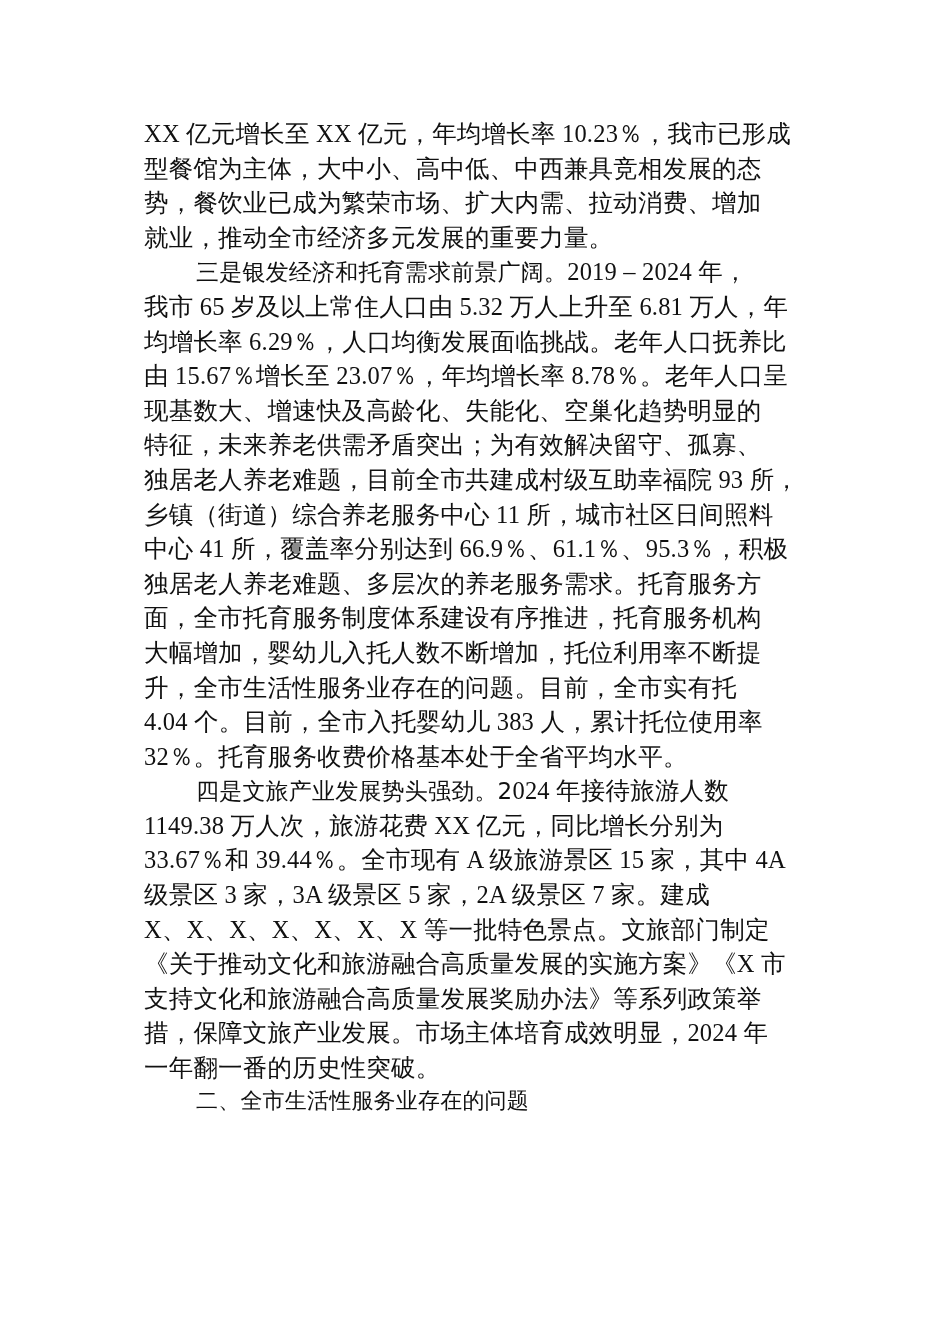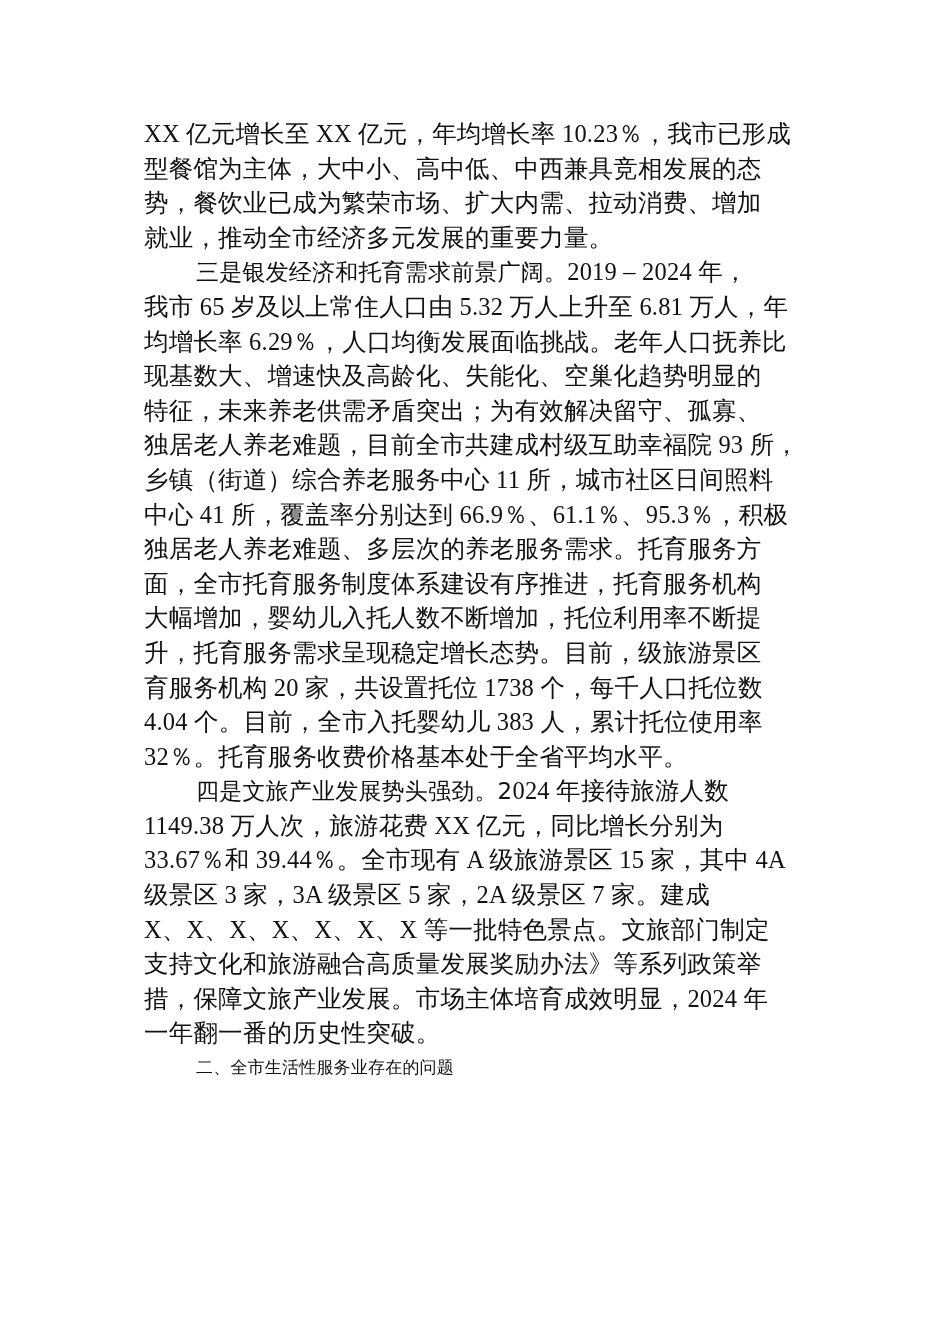--- a/index.html
+++ b/index.html
@@ -42,61 +42,62 @@
     }
     .indent {
       padding-left: 52px;
     }
     .bold {
       font-weight: normal;
       font-family: "DejaVu Sans", "Liberation Sans", sans-serif;
       font-size: 23px;
     }
     .heading2 {
-      font-family: Liberation Serif, serif;
-      font-size: 17px;
+      font-family: Liberation Mono, monospace;
+      font-size: 22px;
     }
   </style>
 </head>
 <body>
 
 <div class="page">
   <div class="content">
 
     <div class="para">
       <span class="line">XX 亿元增长至 XX 亿元，年均增长率 10.23％，我市已形成</span>
       <span class="line">型餐馆为主体，大中小、高中低、中西兼具竞相发展的态</span>
       <span class="line">势，餐饮业已成为繁荣市场、扩大内需、拉动消费、增加</span>
       <span class="line">就业，推动全市经济多元发展的重要力量。</span>
     </div>
 
     <div class="para">
       <span class="line indent"><span class="bold">三是银发经济和托育需求前景广阔。</span><span>2019 – 2024 年，</span></span>
       <span class="line">我市 65 岁及以上常住人口由 5.32 万人上升至 6.81 万人，年</span>
       <span class="line">均增长率 6.29％，人口均衡发展面临挑战。老年人口抚养比</span>
+      <span class="line">由 15.67％增长至 23.07％，年均增长率 8.78％。老年人口呈</span>
       <span class="line">现基数大、增速快及高龄化、失能化、空巢化趋势明显的</span>
       <span class="line">特征，未来养老供需矛盾突出；为有效解决留守、孤寡、</span>
       <span class="line">独居老人养老难题，目前全市共建成村级互助幸福院 93 所，</span>
       <span class="line">乡镇（街道）综合养老服务中心 11 所，城市社区日间照料</span>
       <span class="line">中心 41 所，覆盖率分别达到 66.9％、61.1％、95.3％，积极</span>
       <span class="line">独居老人养老难题、多层次的养老服务需求。托育服务方</span>
       <span class="line">面，全市托育服务制度体系建设有序推进，托育服务机构</span>
       <span class="line">大幅增加，婴幼儿入托人数不断增加，托位利用率不断提</span>
-      <span class="line">升，托育服务需求呈现稳定增长态势。目前，级旅游景区</span>
-      <span class="line">育服务机构 20 家，共设置托位 1738 个，每千人口托位数</span>
+      <span class="line">升，全市生活性服务业存在的问题。目前，全市实有托</span>
       <span class="line">4.04 个。目前，全市入托婴幼儿 383 人，累计托位使用率</span>
       <span class="line">32％。托育服务收费价格基本处于全省平均水平。</span>
     </div>
 
     <div class="para">
       <span class="line indent"><span class="bold">四是文旅产业发展势头强劲。2</span><span>024 年接待旅游人数</span></span>
       <span class="line">1149.38 万人次，旅游花费 XX 亿元，同比增长分别为</span>
       <span class="line">33.67％和 39.44％。全市现有 A 级旅游景区 15 家，其中 4A</span>
       <span class="line">级景区 3 家，3A 级景区 5 家，2A 级景区 7 家。建成</span>
       <span class="line">X、X、X、X、X、X、X 等一批特色景点。文旅部门制定</span>
+      <span class="line">《关于推动文化和旅游融合高质量发展的实施方案》《X 市</span>
       <span class="line">支持文化和旅游融合高质量发展奖励办法》等系列政策举</span>
       <span class="line">措，保障文旅产业发展。市场主体培育成效明显，2024 年</span>
       <span class="line">一年翻一番的历史性突破。</span>
     </div>
 
     <div class="para">
       <span class="line indent heading2">二、全市生活性服务业存在的问题</span>
     </div>
 
   </div>

